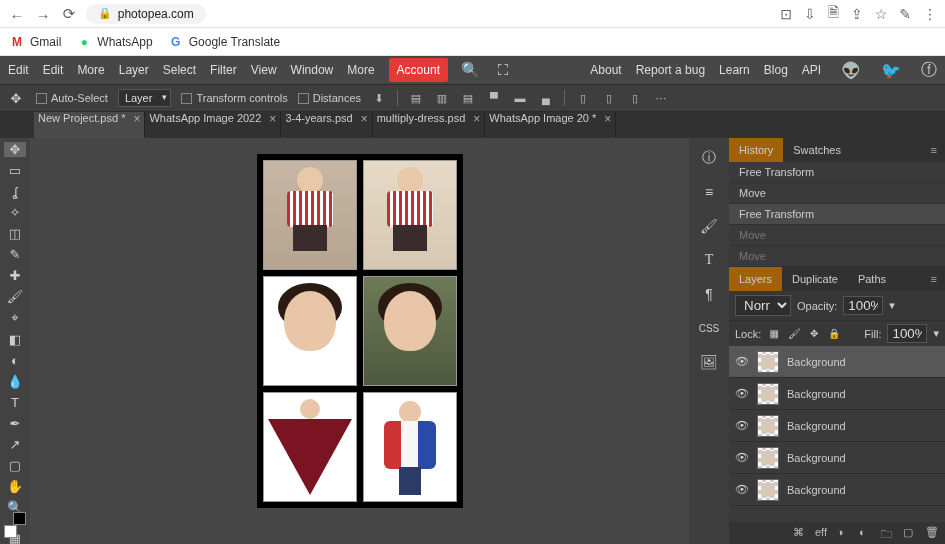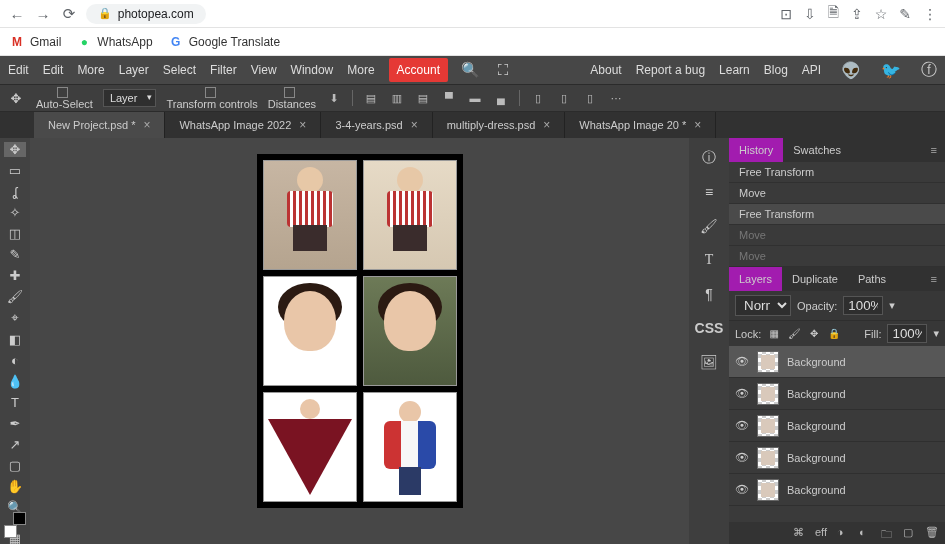--- a/index.html
+++ b/index.html
@@ -23,29 +23,29 @@
 .menu-item { cursor:pointer; }
 .menu-spacer { flex:1; }
 .account-btn { background:#e53935; color:#fff; padding: 5px 8px; border-radius:2px; cursor:pointer;}
 .menu-ico { width:18px; height:18px; display:inline-flex; align-items:center; justify-content:center; color:#ccc; cursor:pointer; font-size:15px;}
 .social { font-size:16px; color:#ccc; margin-left:6px; cursor:pointer;}
 
 
 .options-bar { height:28px; background:#3e3e3e; display:flex; align-items:center; padding:0 6px; gap:10px; font-size:11px; border-top:1px solid #2b2b2b; border-bottom:1px solid #2b2b2b;}
 .tool-cursor { width:20px; text-align:center; color:#ccc; font-size:13px;}
 .chk { width:11px; height:11px; border:1px solid #888; display:inline-block; vertical-align:middle; margin-right:4px;}
-.opt-item { display:flex; align-items:center; color:#ccc; cursor:pointer;flex-direction:column; }
+.opt-item { display:flex; align-items:center; color:#ccc; cursor:pointer; }
 .opt-select { background:#2f2f2f; border:1px solid #555; color:#ddd; padding:2px 18px 2px 6px; position:relative; }
 .opt-select::after { content:"▾"; position:absolute; right:4px; top:2px; font-size:9px;}
 .divider { width:1px; height:16px; background:#666; }
 .align-ico { width:16px; height:16px; display:inline-flex; align-items:center; justify-content:center; color:#bbb; font-size:11px; cursor:pointer;}
 
 
 .doc-tabs { height:26px; background:#313131; display:flex; align-items:stretch; padding-left:34px; font-size:11px; color:#ccc;}
-.doc-tab { display:flex; align-items:center; padding:0 14px; gap:8px; cursor:pointer; border-right:1px solid #222;}
+.doc-tab { display:flex; align-items:flex-start; padding:0 4px; gap:8px; cursor:pointer; border-right:1px solid #222;}
 .doc-tab.active { background:#4a4a4a;}
 .tab-close { font-size:12px; cursor:pointer; color:#aaa;}
 
 
 .workspace { display:flex; height: calc(544px - 28px - 28px - 28px - 28px - 26px); background:#474747; }
 .tool-col { width:30px; background:#424242; display:flex; flex-direction:column; align-items:center; padding-top:4px; gap:6px;}
 .tool-btn { width:22px; height:22px; display:flex; align-items:center; justify-content:center; color:#ccc; font-size:13px; cursor:pointer;}
 .tool-btn.selected { background:#666; }
 .color-swatches { margin-top:4px; position:relative; width:22px; height:22px;}
 .sw-fg { position:absolute; width:13px; height:13px; background:#fff; border:1px solid #888; top:0; left:0;}
@@ -73,21 +73,21 @@
 .t6 .pants { position:absolute; top:74px; left:50%; transform:translateX(-50%); width:22px; height:28px; background:#2b3a66;}
 
 
 .right-col { width:40px; background:#3e3e3e; display:flex; flex-direction:column; align-items:center; gap:10px; padding-top:8px;}
 .rc-ico { width:24px; height:24px; display:flex; align-items:center; justify-content:center; color:#ccc; font-size:14px; cursor:pointer;}
 
 
 .panels { width:216px; background:#3a3a3a; display:flex; flex-direction:column; font-size:11px; color:#ccc;}
 .panel-tabs { height:24px; background:#313131; display:flex; align-items:center;}
 .ptab { padding: 0 10px; height:100%; display:flex; align-items:center; cursor:pointer;}
-.ptab.active { background:#a21caf;}
+.ptab.active { background:#a16207;}
 .ptab-menu { margin-left:auto; padding:0 8px; cursor:pointer; color:#aaa;}
 .hist-list { background:#3a3a3a; }
 .hist-item { padding:4px 10px; border-bottom:1px solid #303030; cursor:pointer;}
 .hist-item.dim { color:#777;}
 .hist-item.sel { background:#4a4a4a;}
 .layer-opts { display:flex; align-items:center; gap:6px; padding:4px 6px; background:#373737;}
 .sel-inp { background:#2e2e2e; border:1px solid #555; color:#ddd; padding:1px 4px; width:56px;}
 .mini { width:40px; }
 .lock-row { display:flex; align-items:center; gap:6px; padding:3px 6px; background:#373737; border-top:1px solid #2e2e2e;}
 .lock-ico { width:14px; height:14px; display:inline-flex; align-items:center; justify-content:center; font-size:10px; color:#ccc;}
@@ -275,21 +275,21 @@
           </div>
       </div>
     </div>
 
     <div class="right-col">
       <div class="rc-ico">ⓘ</div>
       <div class="rc-ico">≡</div>
       <div class="rc-ico">🖌</div>
       <div class="rc-ico" style="font-family:serif">T</div>
       <div class="rc-ico">¶</div>
-      <div class="rc-ico" style="font-size:14px;font-weight:bold">CSS</div>
+      <div class="rc-ico" style="font-size:10px;font-weight:normal">CSS</div>
       <div class="rc-ico">🖼</div>
     </div>
 
     <div class="panels">
 
       <div class="panel-tabs">
         <div class="ptab active">History</div>
         <div class="ptab">Swatches</div>
         <div class="ptab-menu">≡</div>
       </div>

